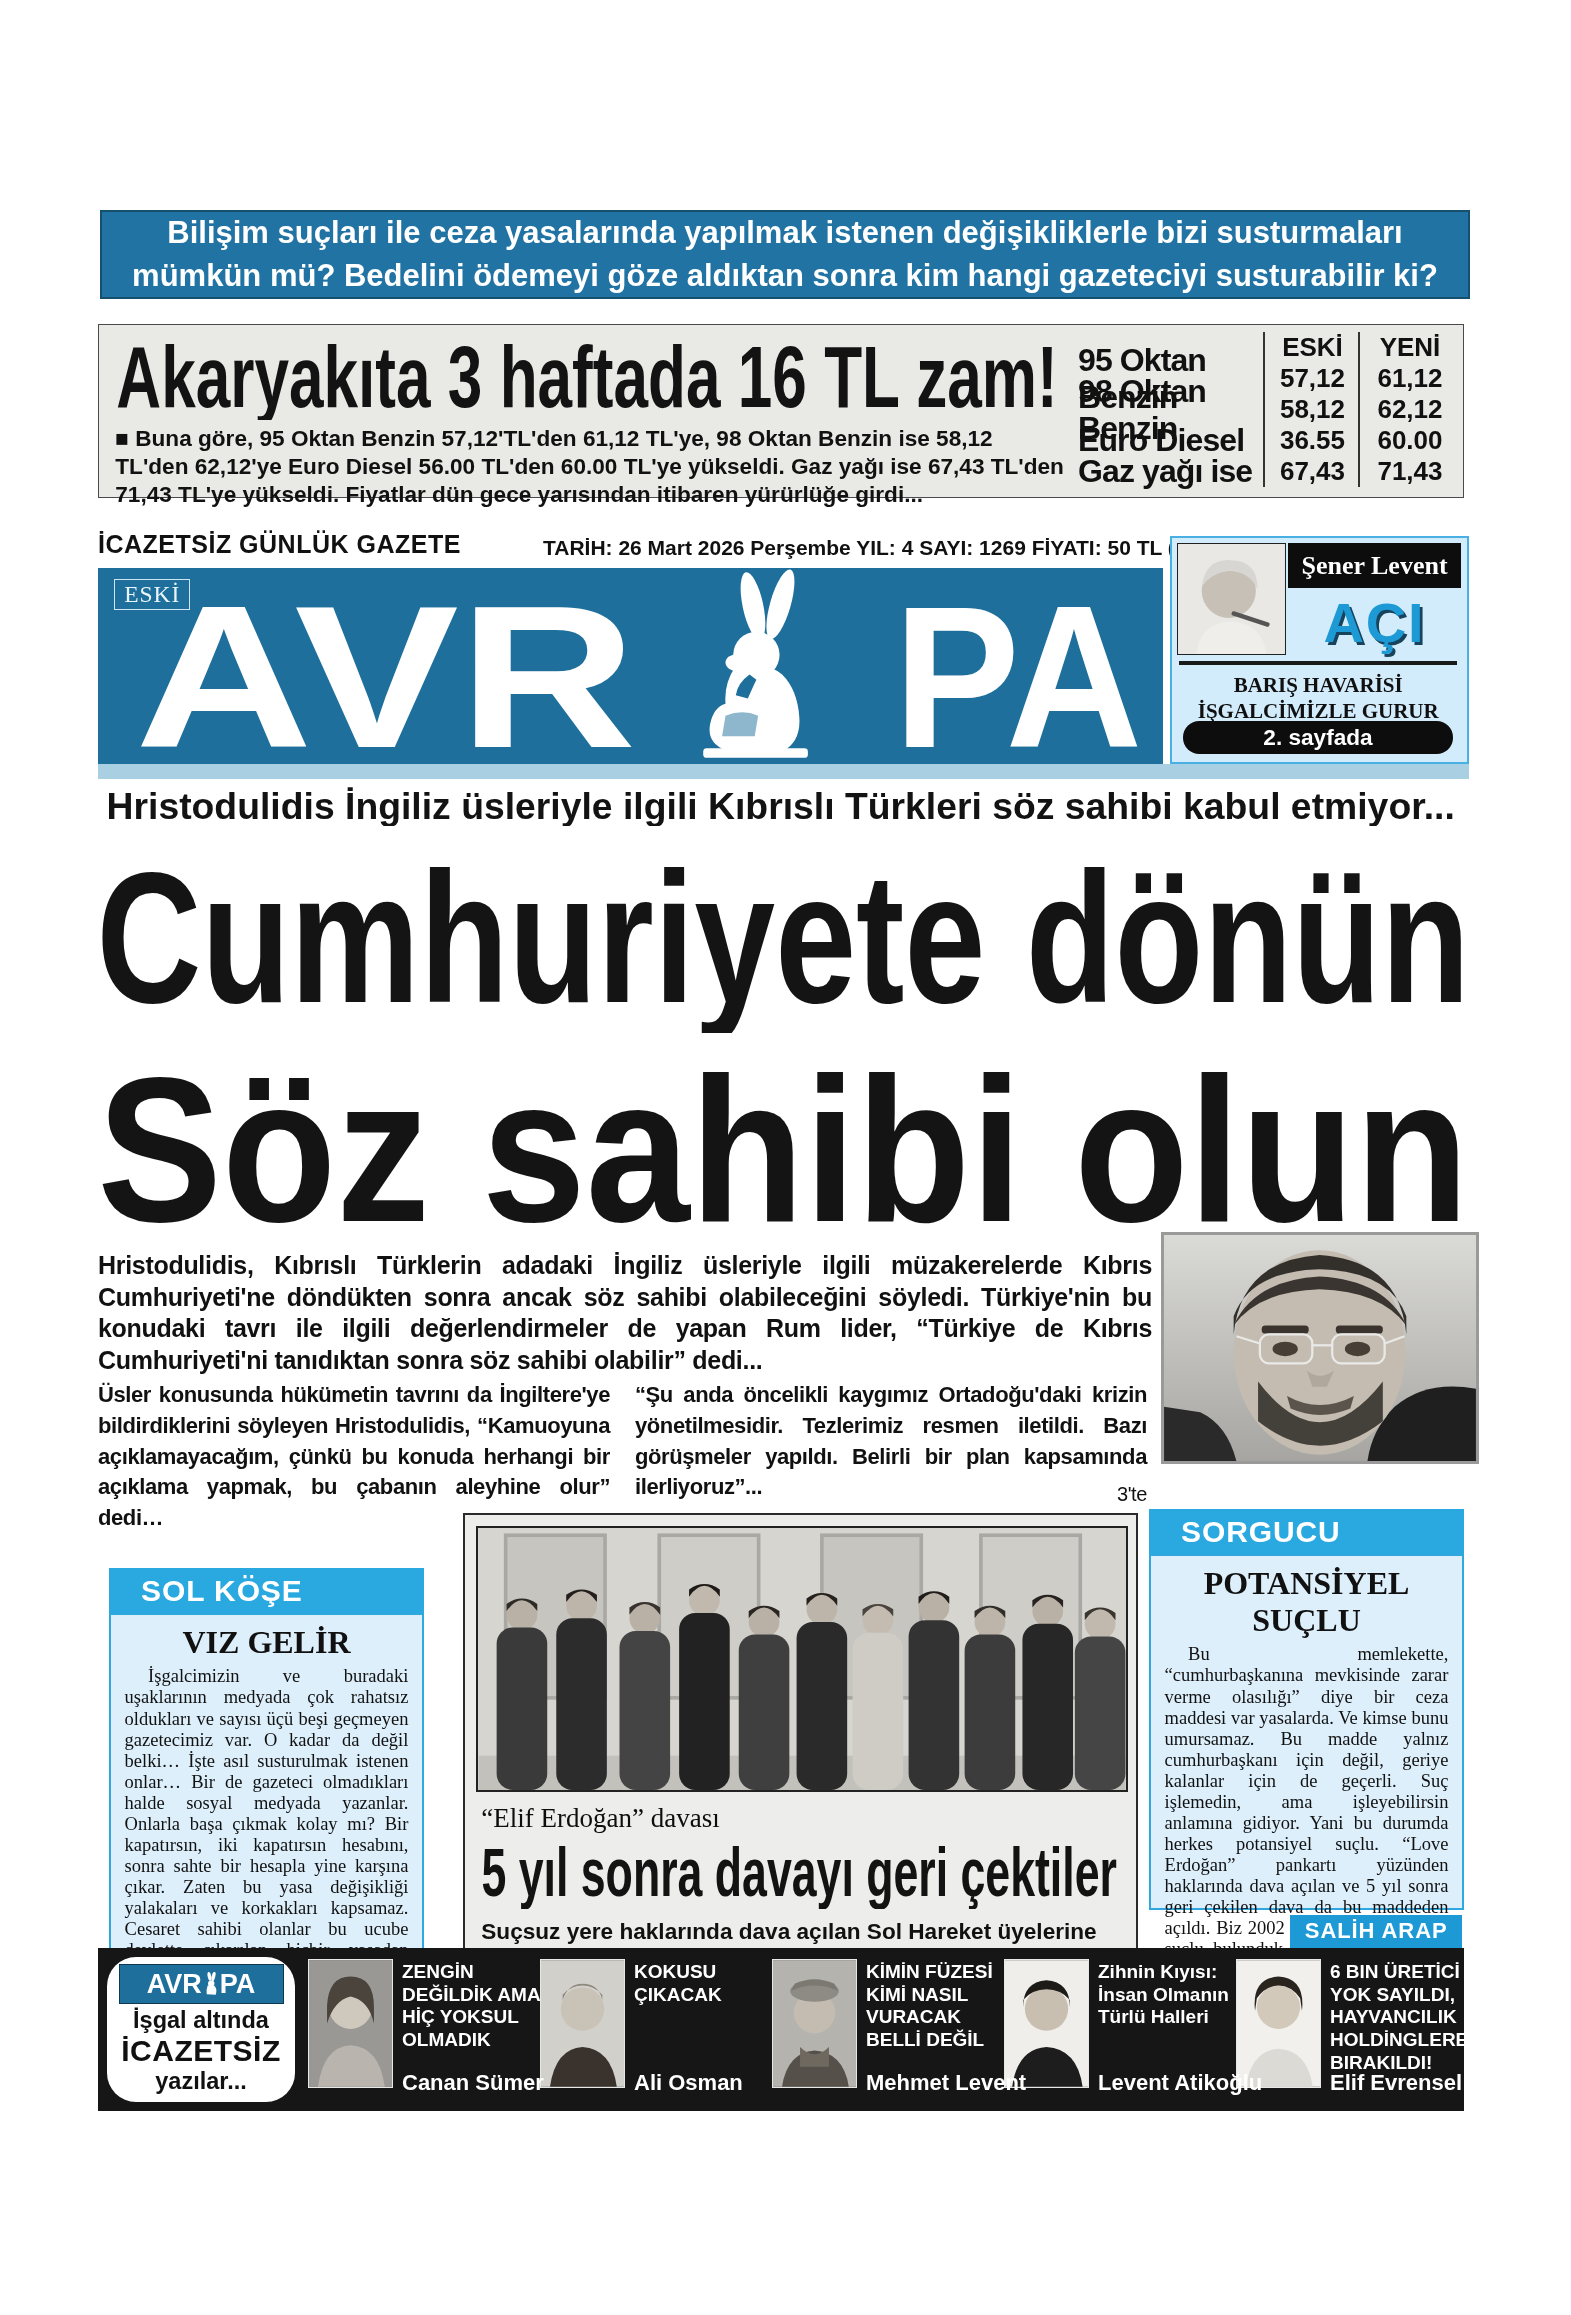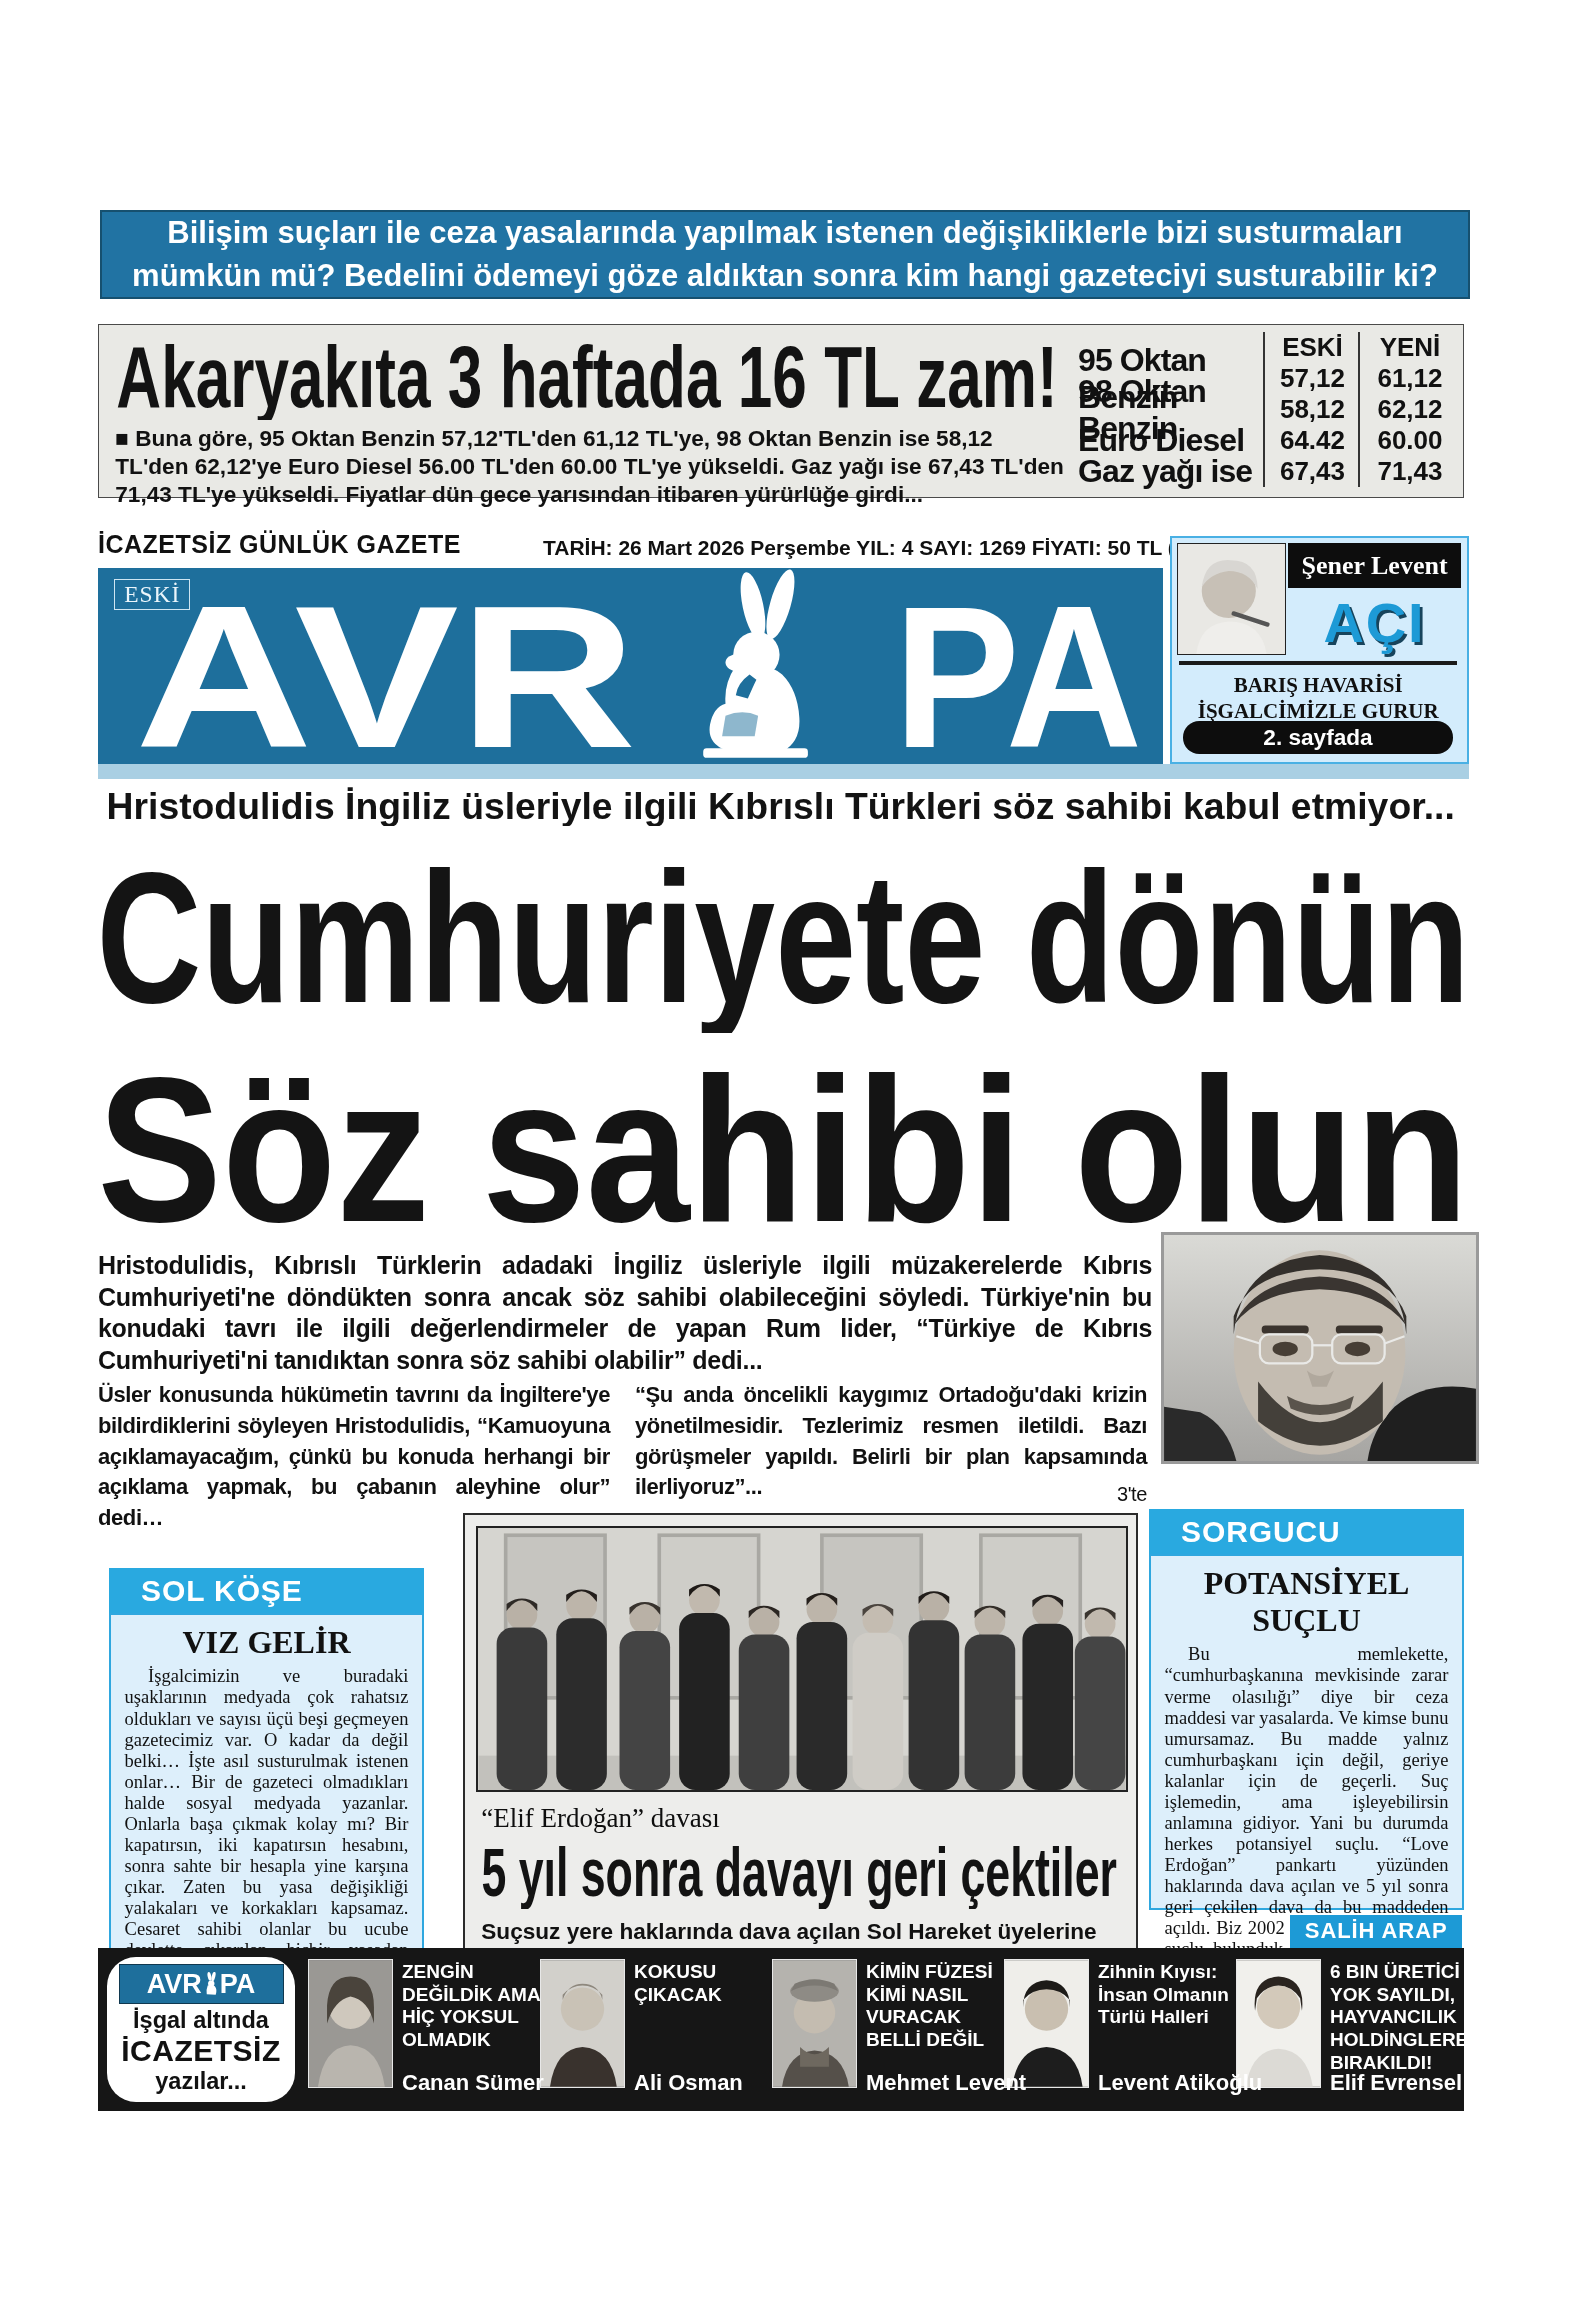--- a/index.html
+++ b/index.html
@@ -121,21 +121,21 @@
 
       <div class="lbl">95 Oktan Benzin</div>
       <div class="val c2">57,12</div>
       <div class="val c3">61,12</div>
 
       <div class="lbl">98 Oktan Benzin</div>
       <div class="val c2">58,12</div>
       <div class="val c3">62,12</div>
 
       <div class="lbl">Euro Diesel</div>
-      <div class="val c2">64.42</div>
+      <div class="val c2">36.55</div>
       <div class="val c3">60.00</div>
 
       <div class="lbl">Gaz yağı ise</div>
       <div class="val c2">67,43</div>
       <div class="val c3">71,43</div>
     </div>
   </div>
 
   <div id="dateline-left" class="abs">İCAZETSİZ GÜNLÜK GAZETE</div>
   <div id="dateline-right" class="abs">TARİH: 26 Mart 2026 Perşembe YIL: 4  SAYI: 1269  FİYATI: 50 TL (KDV dahil)</div>

